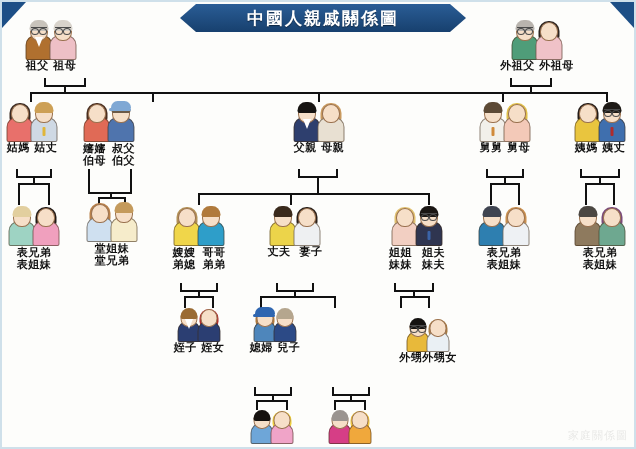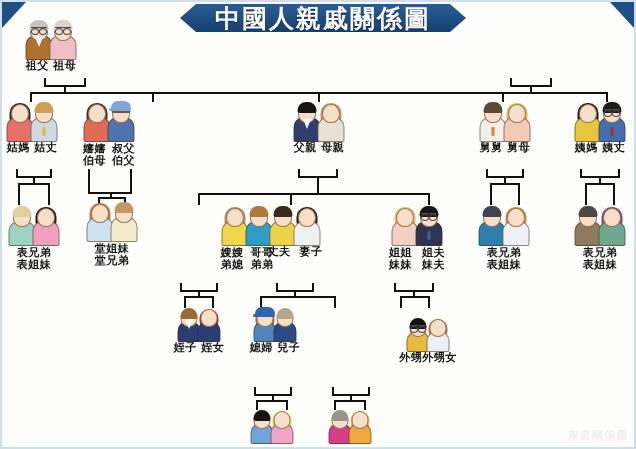--- a/index.html
+++ b/index.html
@@ -18,21 +18,21 @@
     overflow:hidden;
   }
 
   
   .title-banner{
     position:absolute;
     left:178px; top:2px;
     width:286px; height:28px;
     background:linear-gradient(#2a5d96,#17406e);
     color:#ffffff;
-    font-size:25px;
+    font-size:17px;
     font-weight:bold;
     letter-spacing:2px;
     display:flex;align-items:center;justify-content:center;
     clip-path:polygon(16px 0,270px 0,286px 14px,270px 28px,16px 28px,0 14px);
     text-shadow:0 1px 1px rgba(0,0,0,.45);
   }
   .corner-tab{
     position:absolute;
     background:#1d4f86;
   }
@@ -153,20 +153,36 @@
       <div class="person">
         <div class="hair" style="background:#d8d3cb;"></div>
         <div class="head"></div>
         <div class="glasses"></div>
         <div class="body" style="background:#eec0c6;"></div>
       </div>
     </div>
     <div class="lbl">祖父 祖母</div>
   </div>
 
+  <div class="node" style="left:480px;top:18px;width:110px;">
+    <div class="portrait">
+      <div class="person">
+        <div class="hair" style="background:#b9b4ae;"></div>
+        <div class="head"></div>
+        <div class="glasses"></div>
+        <div class="body" style="background:#4f9d79;"></div>
+      </div>
+      <div class="person">
+        <div class="hair long" style="background:#2d241f;"></div>
+        <div class="head"></div>
+        <div class="body" style="background:#f0c2c8;"></div>
+      </div>
+    </div>
+    <div class="lbl">外祖父 外祖母</div>
+  </div>
 
   <div class="ln v" style="left:42px;top:76px;height:8px;"></div>
   <div class="ln v" style="left:82px;top:76px;height:8px;"></div>
   <div class="ln h" style="left:42px;top:83px;width:42px;"></div>
   <div class="ln v" style="left:62px;top:83px;height:8px;"></div>
 
   <div class="ln h" style="left:28px;top:90px;width:290px;"></div>
   <div class="ln v" style="left:28px;top:90px;height:10px;"></div>
   <div class="ln v" style="left:150px;top:90px;height:10px;"></div>
   <div class="ln v" style="left:316px;top:90px;height:10px;"></div>
@@ -346,21 +362,21 @@
         <div class="head"></div>
         <div class="body" style="background:#f6eccb;"></div>
       </div>
     </div>
     <div class="lbl two">
       <div>堂姐妹</div>
       <div>堂兄弟</div>
     </div>
   </div>
 
-  <div class="node" style="left:166px;top:204px;width:62px;margin-left:48px;">
+  <div class="node" style="left:166px;top:204px;width:62px;">
     <div class="portrait">
       <div class="person">
         <div class="hair long" style="background:#b49258;"></div>
         <div class="head"></div>
         <div class="body" style="background:#f0d64a;"></div>
       </div>
       <div class="person">
         <div class="hair" style="background:#b07a3c;"></div>
         <div class="head"></div>
         <div class="body" style="background:#2e9ec9;"></div>

